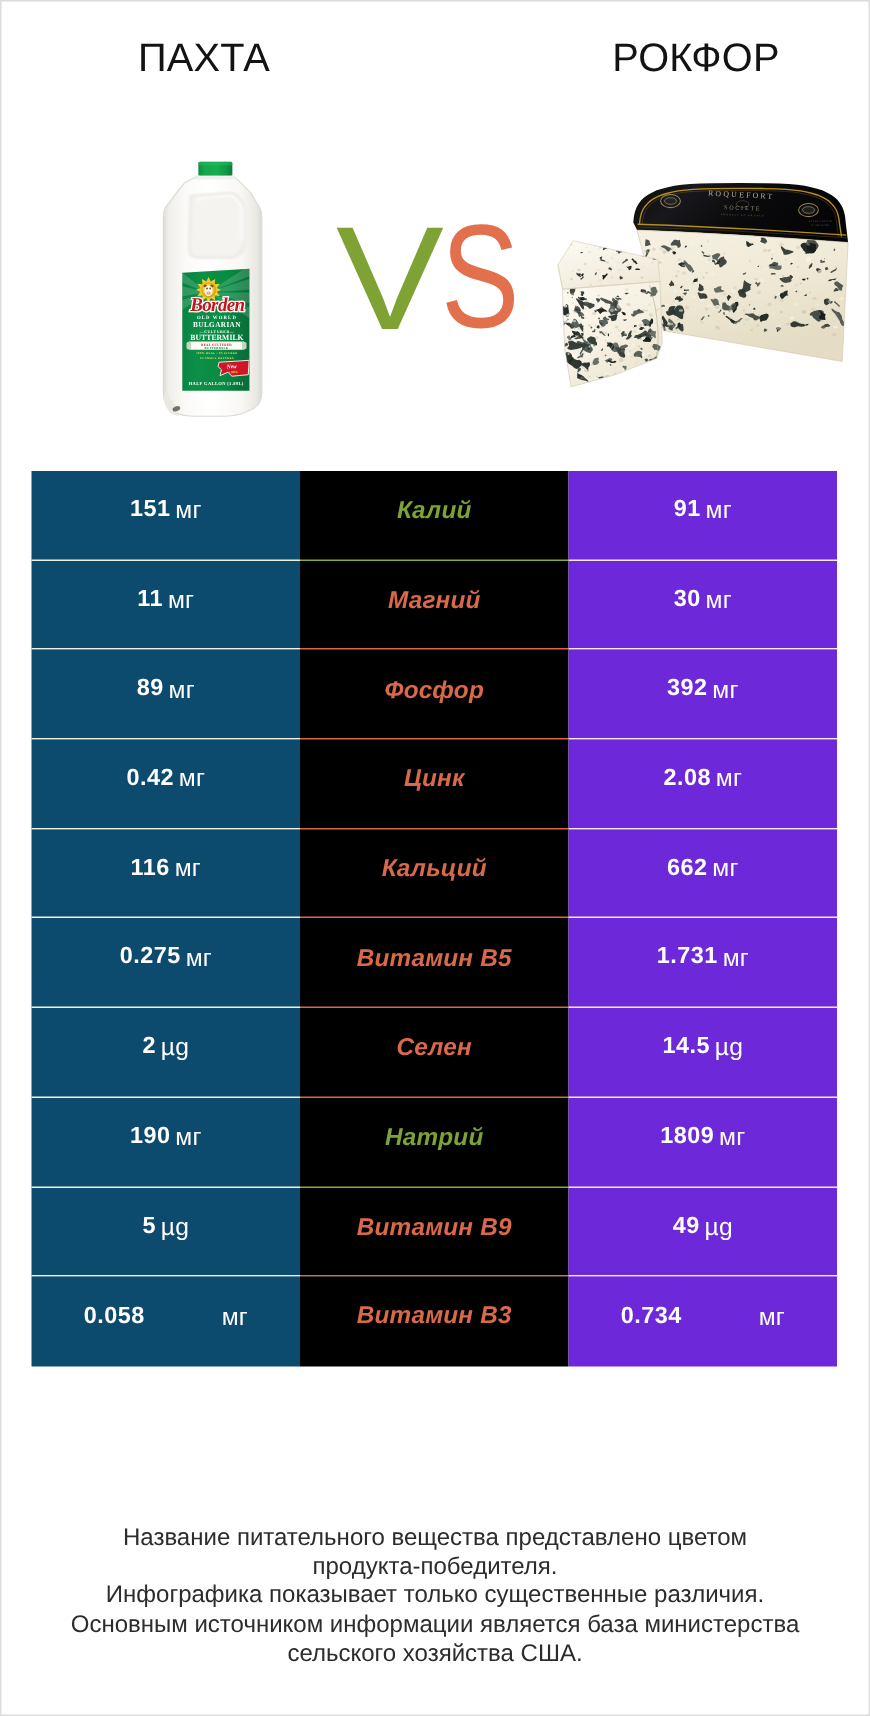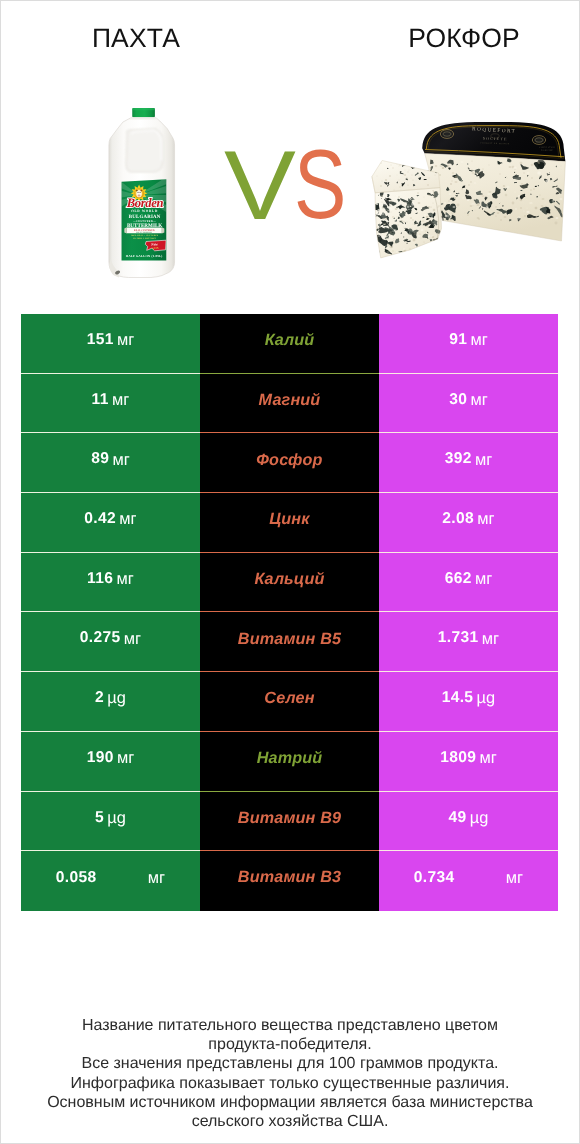--- a/index.html
+++ b/index.html
@@ -21,22 +21,22 @@
   .img-bottle{position:absolute;left:102.96px;top:36px;}
   .img-cheese{position:absolute;left:370px;top:45px;}
   .vs .v{color:#7fa235;}
   .vs .s{color:#e2704c;}
 
   
   .table{position:absolute;left:20px;top:313px;width:537px;}
   .row{display:flex;height:59.7px;width:537px;}
   .cell{display:flex;align-items:center;justify-content:center;font-size:15.6px;font-weight:bold;box-sizing:border-box;letter-spacing:0.35px;line-height:1;padding-bottom:7px;}
   .unit{font-weight:400;font-size:16.4px;margin-left:3.2px;letter-spacing:0.1px;position:relative;top:0.5px;}
-  .c-left{width:179px;background:#15803d;color:#fff;border-bottom:1.5px solid #eef3e0;}
-  .c-right{width:179px;background:#d946ef;color:#fff;border-bottom:1.5px solid #fbeae4;}
+  .c-left{width:179px;background:#0c4a6e;color:#fff;border-bottom:1.5px solid #eef3e0;}
+  .c-right{width:179px;background:#6d28d9;color:#fff;border-bottom:1.5px solid #fbeae4;}
   .c-mid{width:179px;background:#000000;border-top:1px solid transparent;border-bottom:1px solid transparent;font-size:16.2px;letter-spacing:0.15px;font-style:italic;}
   .row:last-child .c-left,.row:last-child .c-right{border-bottom:none;gap:48px;}
   .win-left .c-mid{color:#7fa235;border-bottom-color:#8aa83f;}
   .win-right .c-mid{color:#d9694a;border-bottom-color:#d9694a;}
   .row:last-child .c-mid{border-bottom-color:transparent;}
 
   
   .foot{position:absolute;left:0;top:972px;width:578px;text-align:center;color:#2c2c2c;font-size:16px;line-height:19.2px;margin-top:43px;}
   .foot div{white-space:nowrap;}
 </style>
@@ -926,18 +926,17 @@
         <div class="cell c-right">
           <span>0.734</span>
           <span class="unit">мг</span>
         </div>
       </div>
     </div>
 
   <div class="foot" id="foot">
       <div>Название питательного вещества представлено цветом</div>
       <div>продукта-победителя.</div>
-      <div>Все значения представлены для 100 граммов продукта.</div>
       <div>Инфографика показывает только существенные различия.</div>
       <div>Основным источником информации является база министерства</div>
       <div>сельского хозяйства США.</div>
     </div>
 </div>
 
 </body></html>

